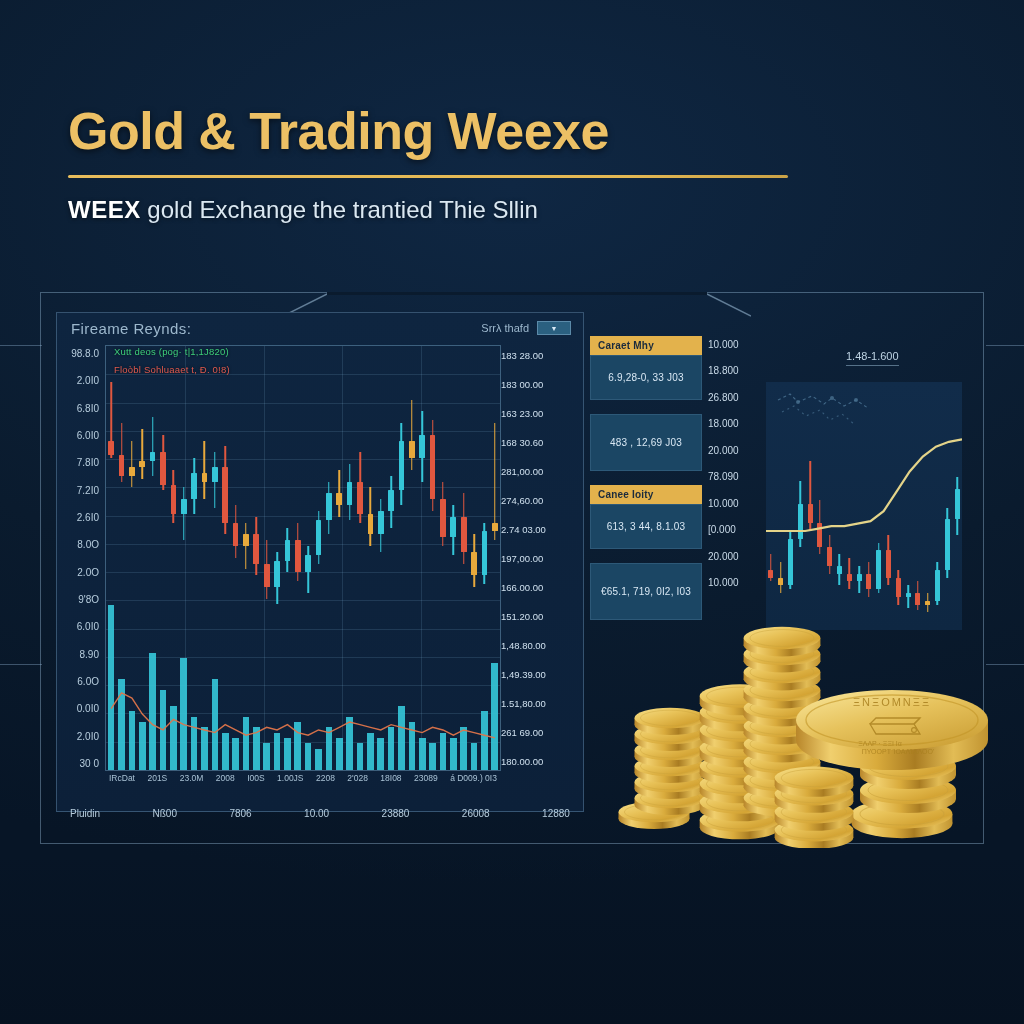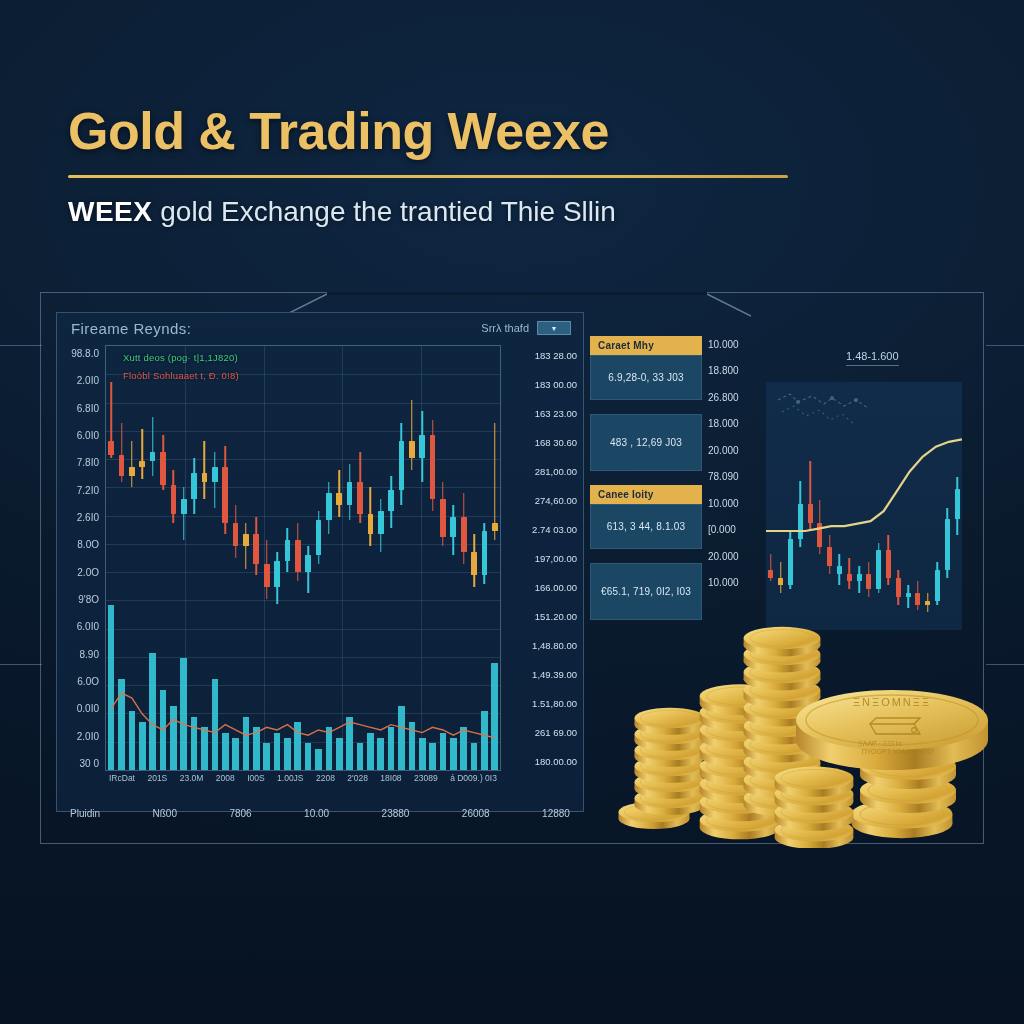--- a/index.html
+++ b/index.html
@@ -19,21 +19,21 @@
     color:#ecc065; letter-spacing:-0.5px; line-height:1.05;
     text-shadow:0 2px 6px rgba(0,0,0,.55);
     white-space:nowrap;
   }
   .title-rule {
     margin-top:16px; height:3px; width:720px;
     background:linear-gradient(90deg,#e8bd5c 0%,#e3b853 78%,#caa247 100%);
     border-radius:2px;
   }
   .subtitle {
-    margin-top:18px; font-size:28px; color:#dbe8f2; white-space:nowrap;
+    margin-top:18px; font-size:24px; color:#dbe8f2; white-space:nowrap;
     text-shadow:0 1px 4px rgba(0,0,0,.5);
   }
   .subtitle b { color:#ffffff; font-weight:700; letter-spacing:.5px; }
 
   
   .frame {
     position:absolute; left:40px; top:292px; width:944px; height:552px;
     border:1px solid rgba(150,185,215,.42);
   }
   .frame-notch {
@@ -71,34 +71,34 @@
   
   .plot {
     position:absolute; left:48px; top:32px; right:82px; bottom:40px;
     border:1px solid rgba(120,170,205,.45);
     overflow:hidden;
   }
   .plot-grid { position:absolute; inset:0; }
   .plot-grid .h { position:absolute; left:0; right:0; height:1px; background:rgba(120,170,205,.18); }
   .plot-grid .v { position:absolute; top:0; bottom:0; width:1px; background:rgba(120,170,205,.18); }
 
-  .legend { position:absolute; left:8px; top:6px; z-index:4;margin-left:9px; }
+  .legend { position:absolute; left:8px; top:0; z-index:4; }
   .legend div { font-size:9.5px; margin-bottom:7px; letter-spacing:.2px; text-shadow:0 0 3px rgba(0,0,0,.7); }
 
   
   .y-left {
     position:absolute; left:0; top:32px; width:48px; bottom:40px;
     display:flex; flex-direction:column; justify-content:space-between;
     padding:4px 6px 2px 0; text-align:right;
   }
   .y-left span { font-size:10px; color:#b9cfdf; line-height:1; }
   .y-right {
     position:absolute; right:0; top:32px; width:82px; bottom:40px;
     display:flex; flex-direction:column; justify-content:space-between;
-    padding:6px 6px 4px 0; text-align:right;
+    padding:6px 6px 4px 0; 
   }
   .y-right span { font-size:9.5px; color:#cfe0ee; line-height:1; }
   .x-axis {
     position:absolute; left:48px; right:82px; bottom:24px; height:14px;
     display:flex; justify-content:space-between; padding:0 4px;
   }
   .x-axis span { font-size:8.5px; color:#a9c2d5; }
   .x-axis-2 {
     position:absolute; left:60px; right:20px; bottom:-2px; height:16px;
     display:flex; justify-content:space-between; padding:0 10px;

